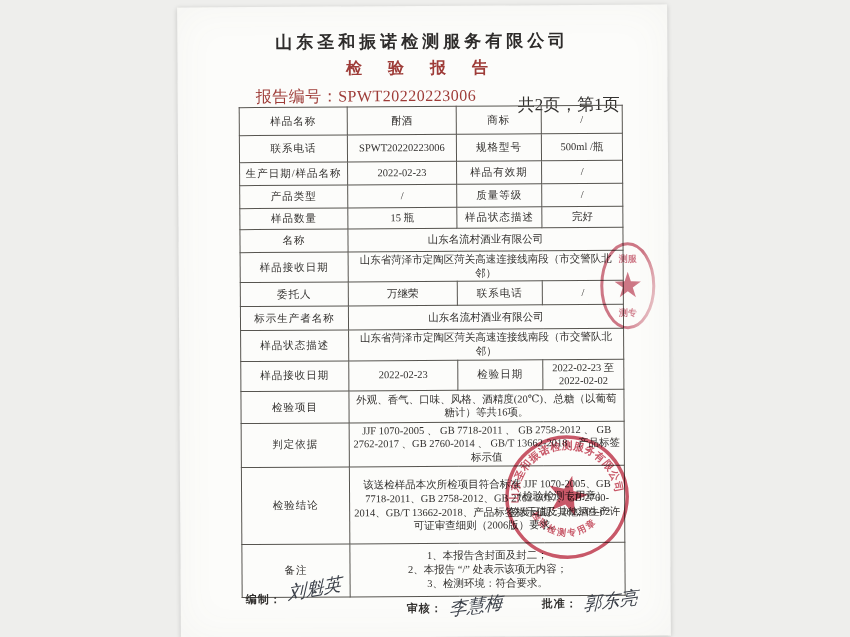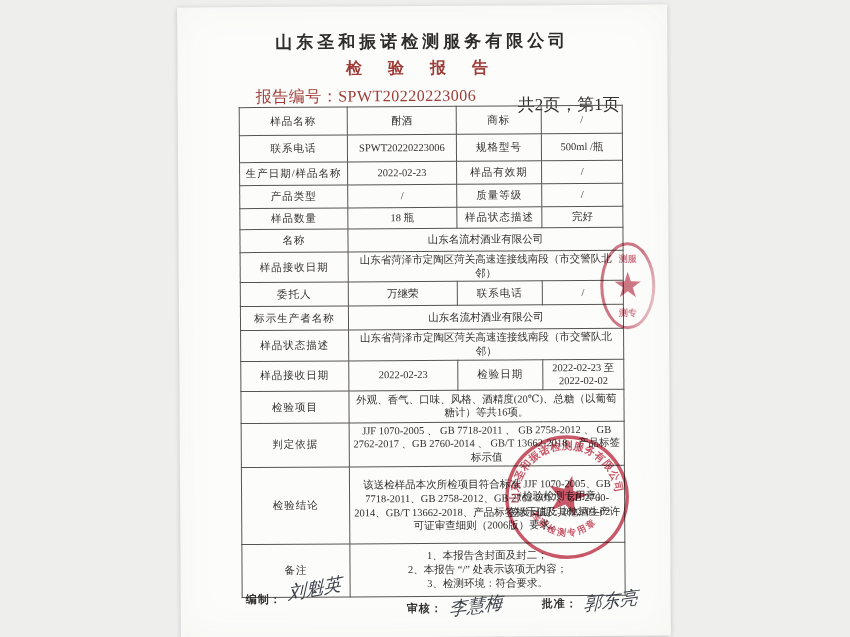--- a/index.html
+++ b/index.html
@@ -114,21 +114,21 @@
       <td>/</td>
     </tr>
     <tr style="height:23px">
       <td class="lbl">产品类型</td>
       <td>/</td>
       <td class="lbl">质量等级</td>
       <td>/</td>
     </tr>
     <tr style="height:21px">
       <td class="lbl">样品数量</td>
-      <td>18 瓶</td>
+      <td>15 瓶</td>
       <td class="lbl">样品状态描述</td>
       <td>完好</td>
     </tr>
     <tr style="height:23px">
       <td class="lbl">名称</td>
       <td colspan="3">山东名流村酒业有限公司</td>
     </tr>
     <tr style="height:26px">
       <td class="lbl">样品接收日期</td>
       <td colspan="3">山东省菏泽市定陶区菏关高速连接线南段（市交警队北邻）</td>

